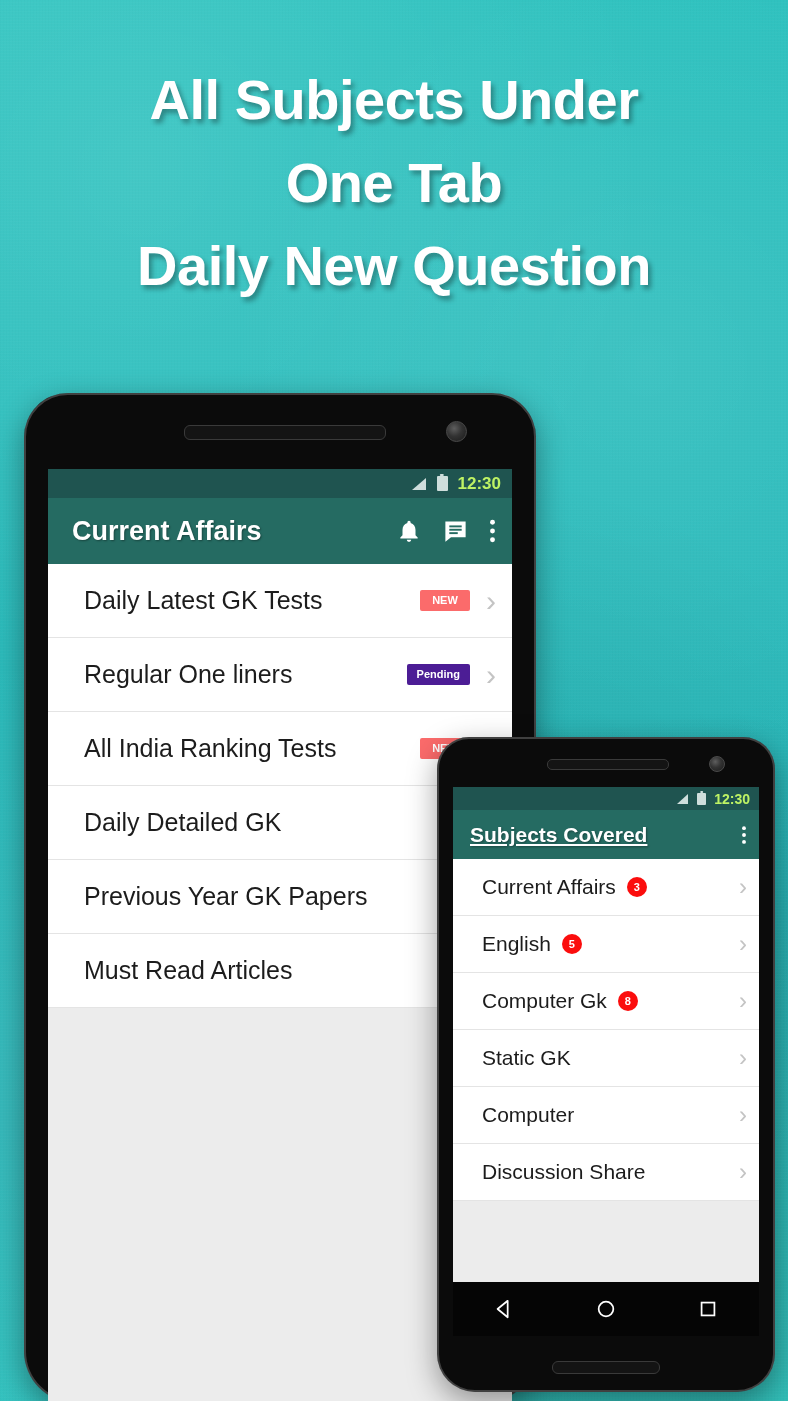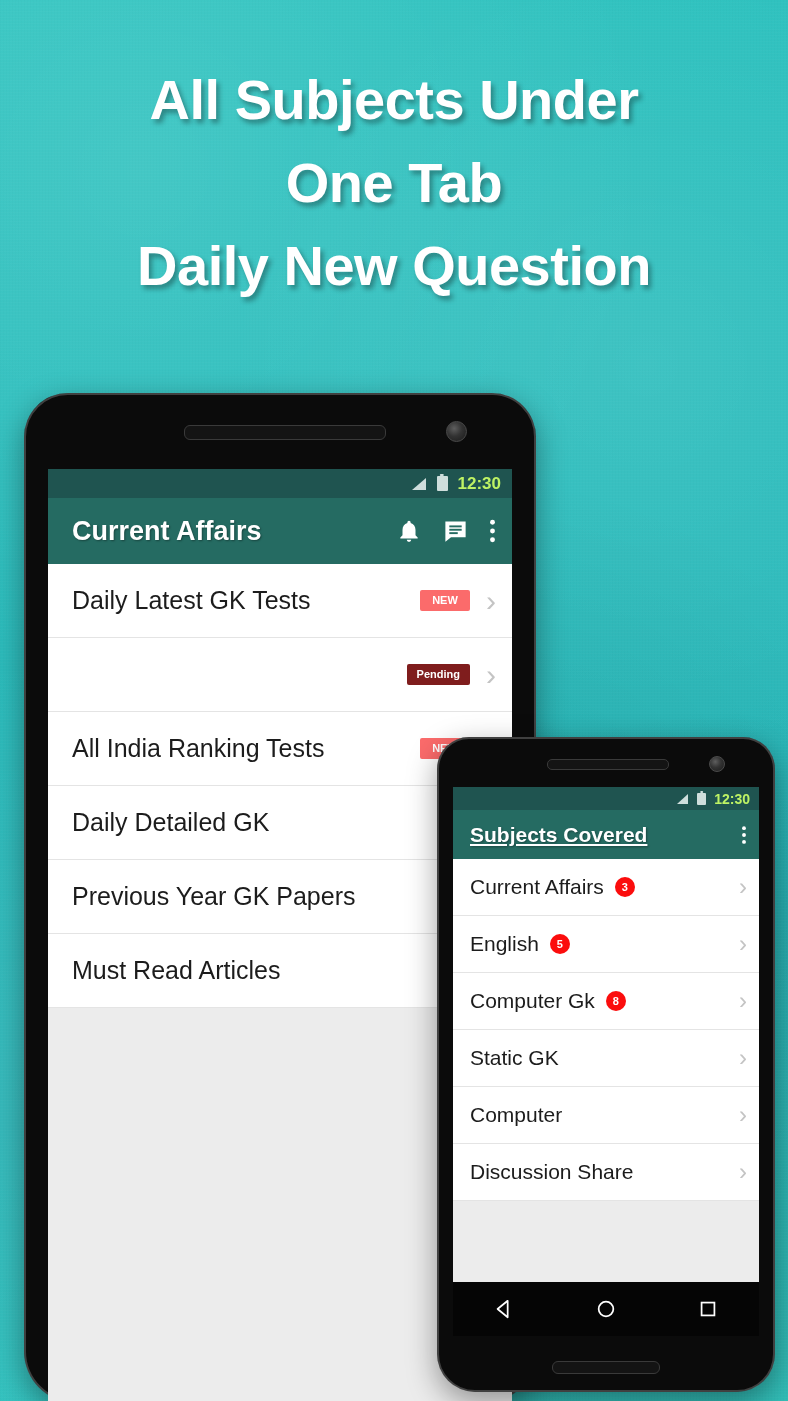--- a/index.html
+++ b/index.html
@@ -167,35 +167,36 @@
   .row {
     display: flex;
     align-items: center;
     background: #ffffff;
     border-bottom: 1px solid #e4e4e4;
     box-sizing: border-box;
   }
   .row-label {
     color: #1c1c1c;
     white-space: nowrap;
+    margin-left: 12px;
   }
   .spacer { flex: 1; }
 
   .chip {
     color: #ffffff;
     font-weight: bold;
     text-align: center;
     display: inline-block;
     box-sizing: border-box;
     border-radius: 2px;
     white-space: nowrap;
     margin-left: 37px;
   }
   .chip.red  { background: #FB6B6B; }
-  .chip.blue { background: #7f1d1d; }
+  .chip.blue { background: #4c1d95; }
 
   .dot {
     display: inline-flex;
     align-items: center;
     justify-content: center;
     border-radius: 50%;
     background: #FB0D0D;
     color: #ffffff;
     font-weight: bold;
   }
@@ -343,20 +344,21 @@
       </div>
 
       <div class="list" id="p1-list">
           <div class="row">
             <span class="row-label">Daily Latest GK Tests</span>
             <span class="spacer"></span>
             <span class="chip red">NEW</span>
             <span class="chev">›</span>
           </div>
           <div class="row">
+            <span class="row-label">Regular One liners</span>
             <span class="spacer"></span>
             <span class="chip blue">Pending</span>
             <span class="chev">›</span>
           </div>
           <div class="row">
             <span class="row-label">All India Ranking Tests</span>
             <span class="spacer"></span>
             <span class="chip red">NEW</span>
             <span class="chev">›</span>
           </div>

